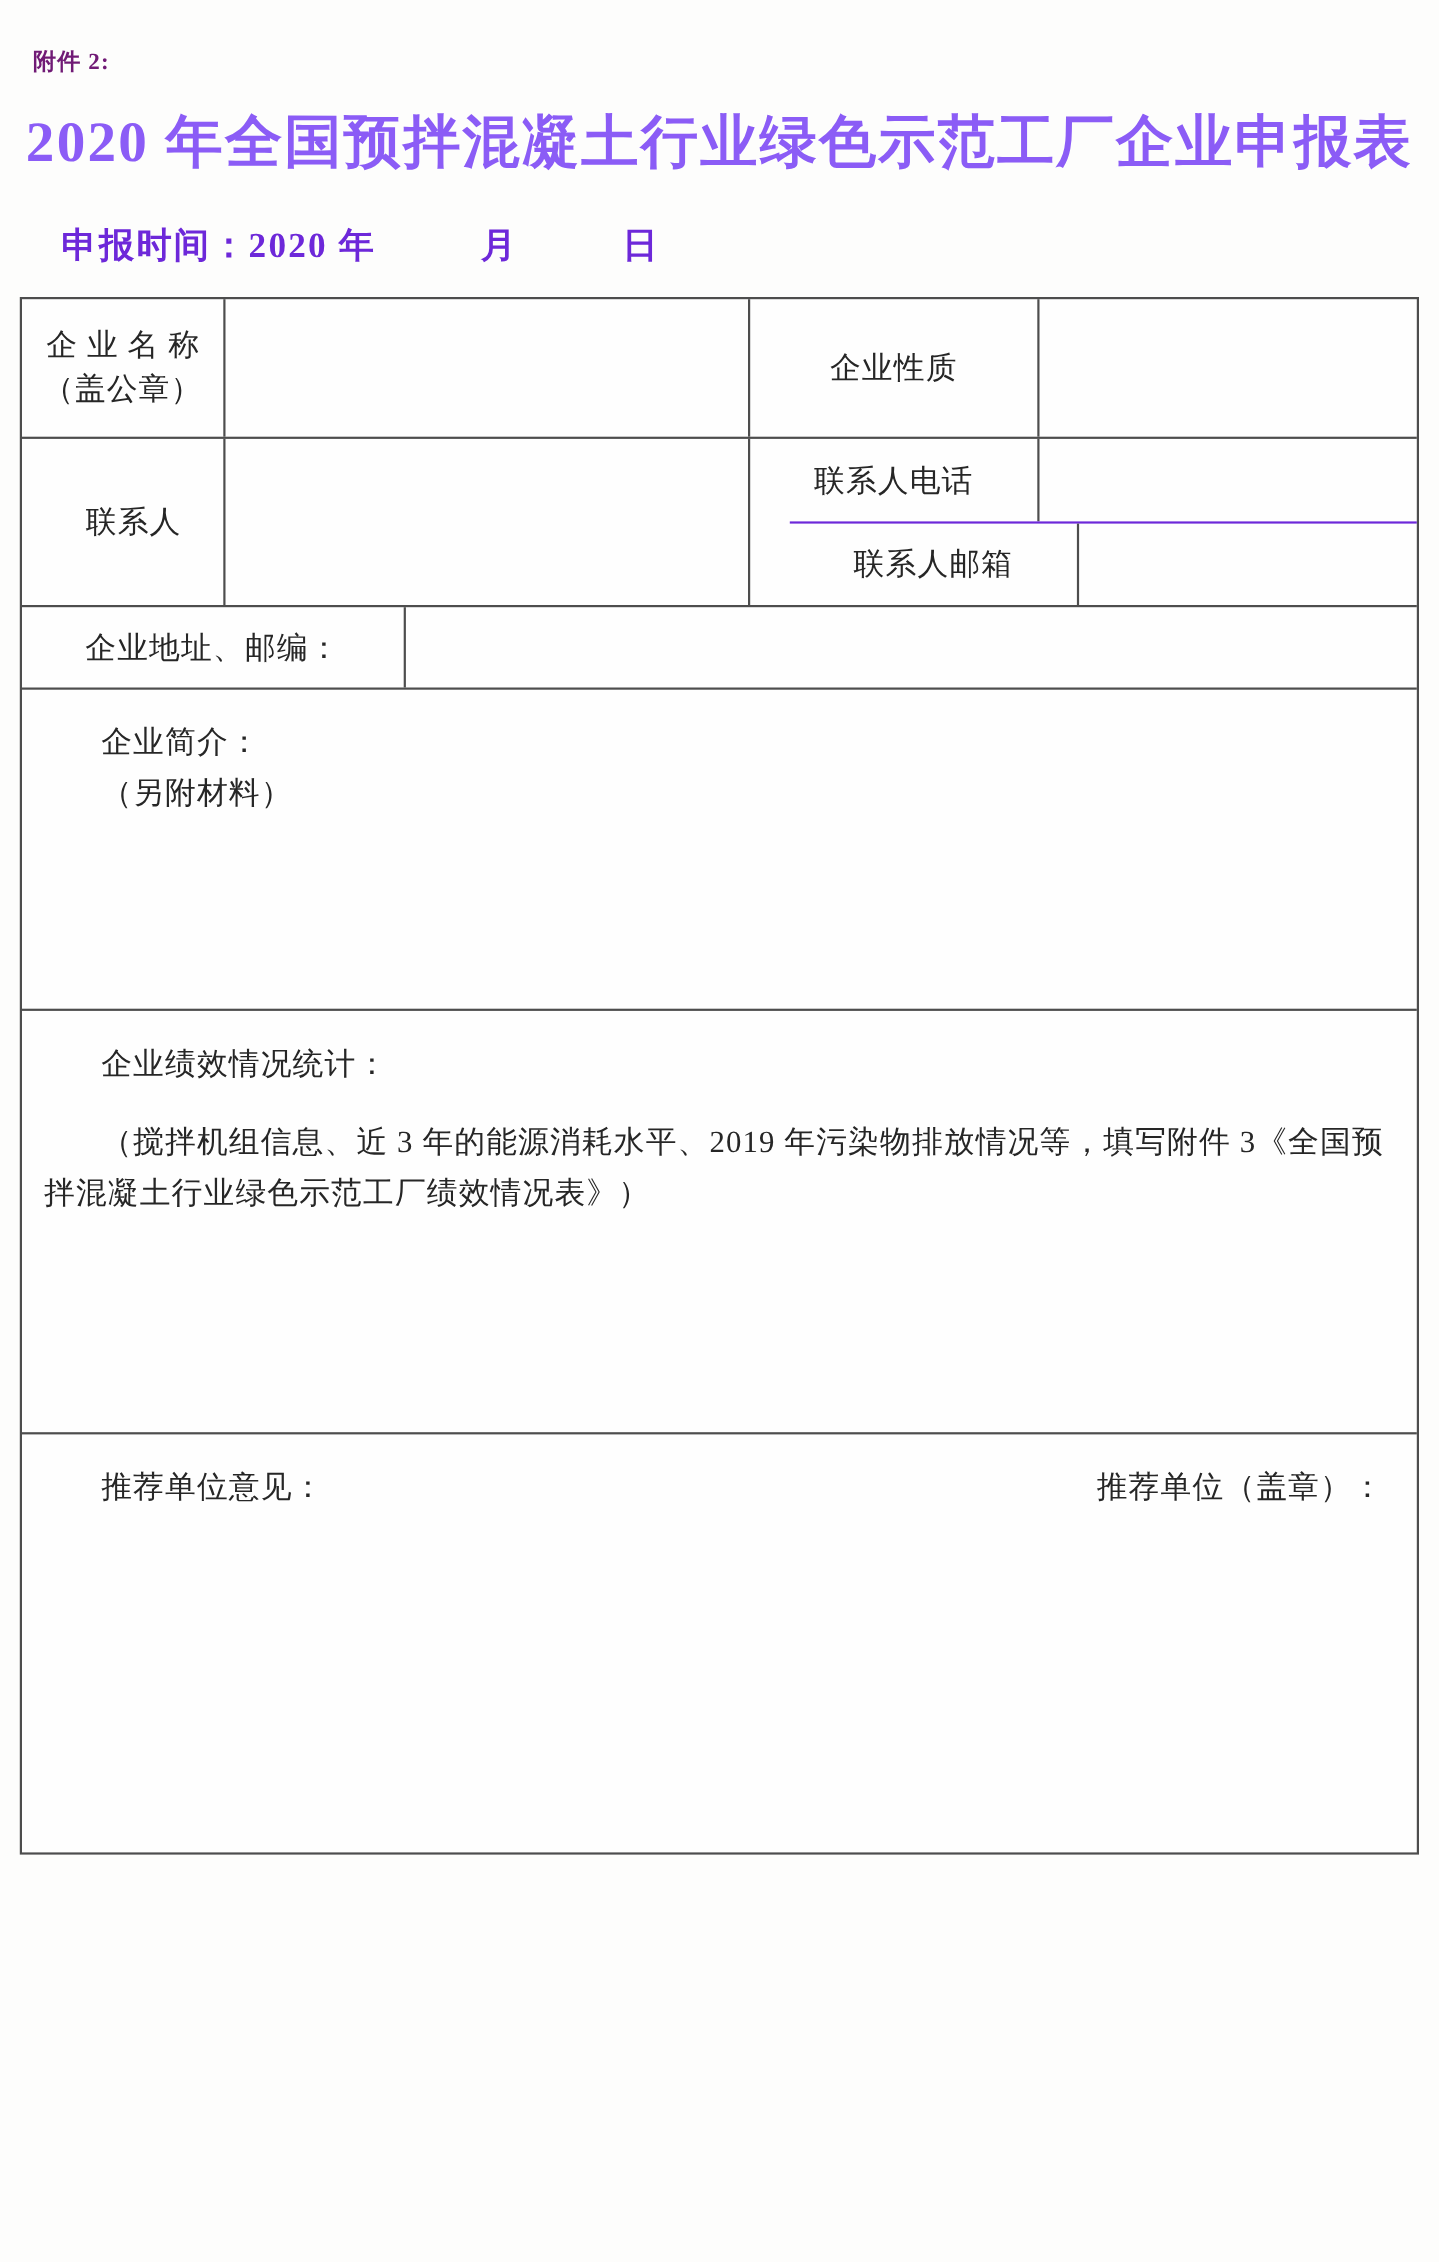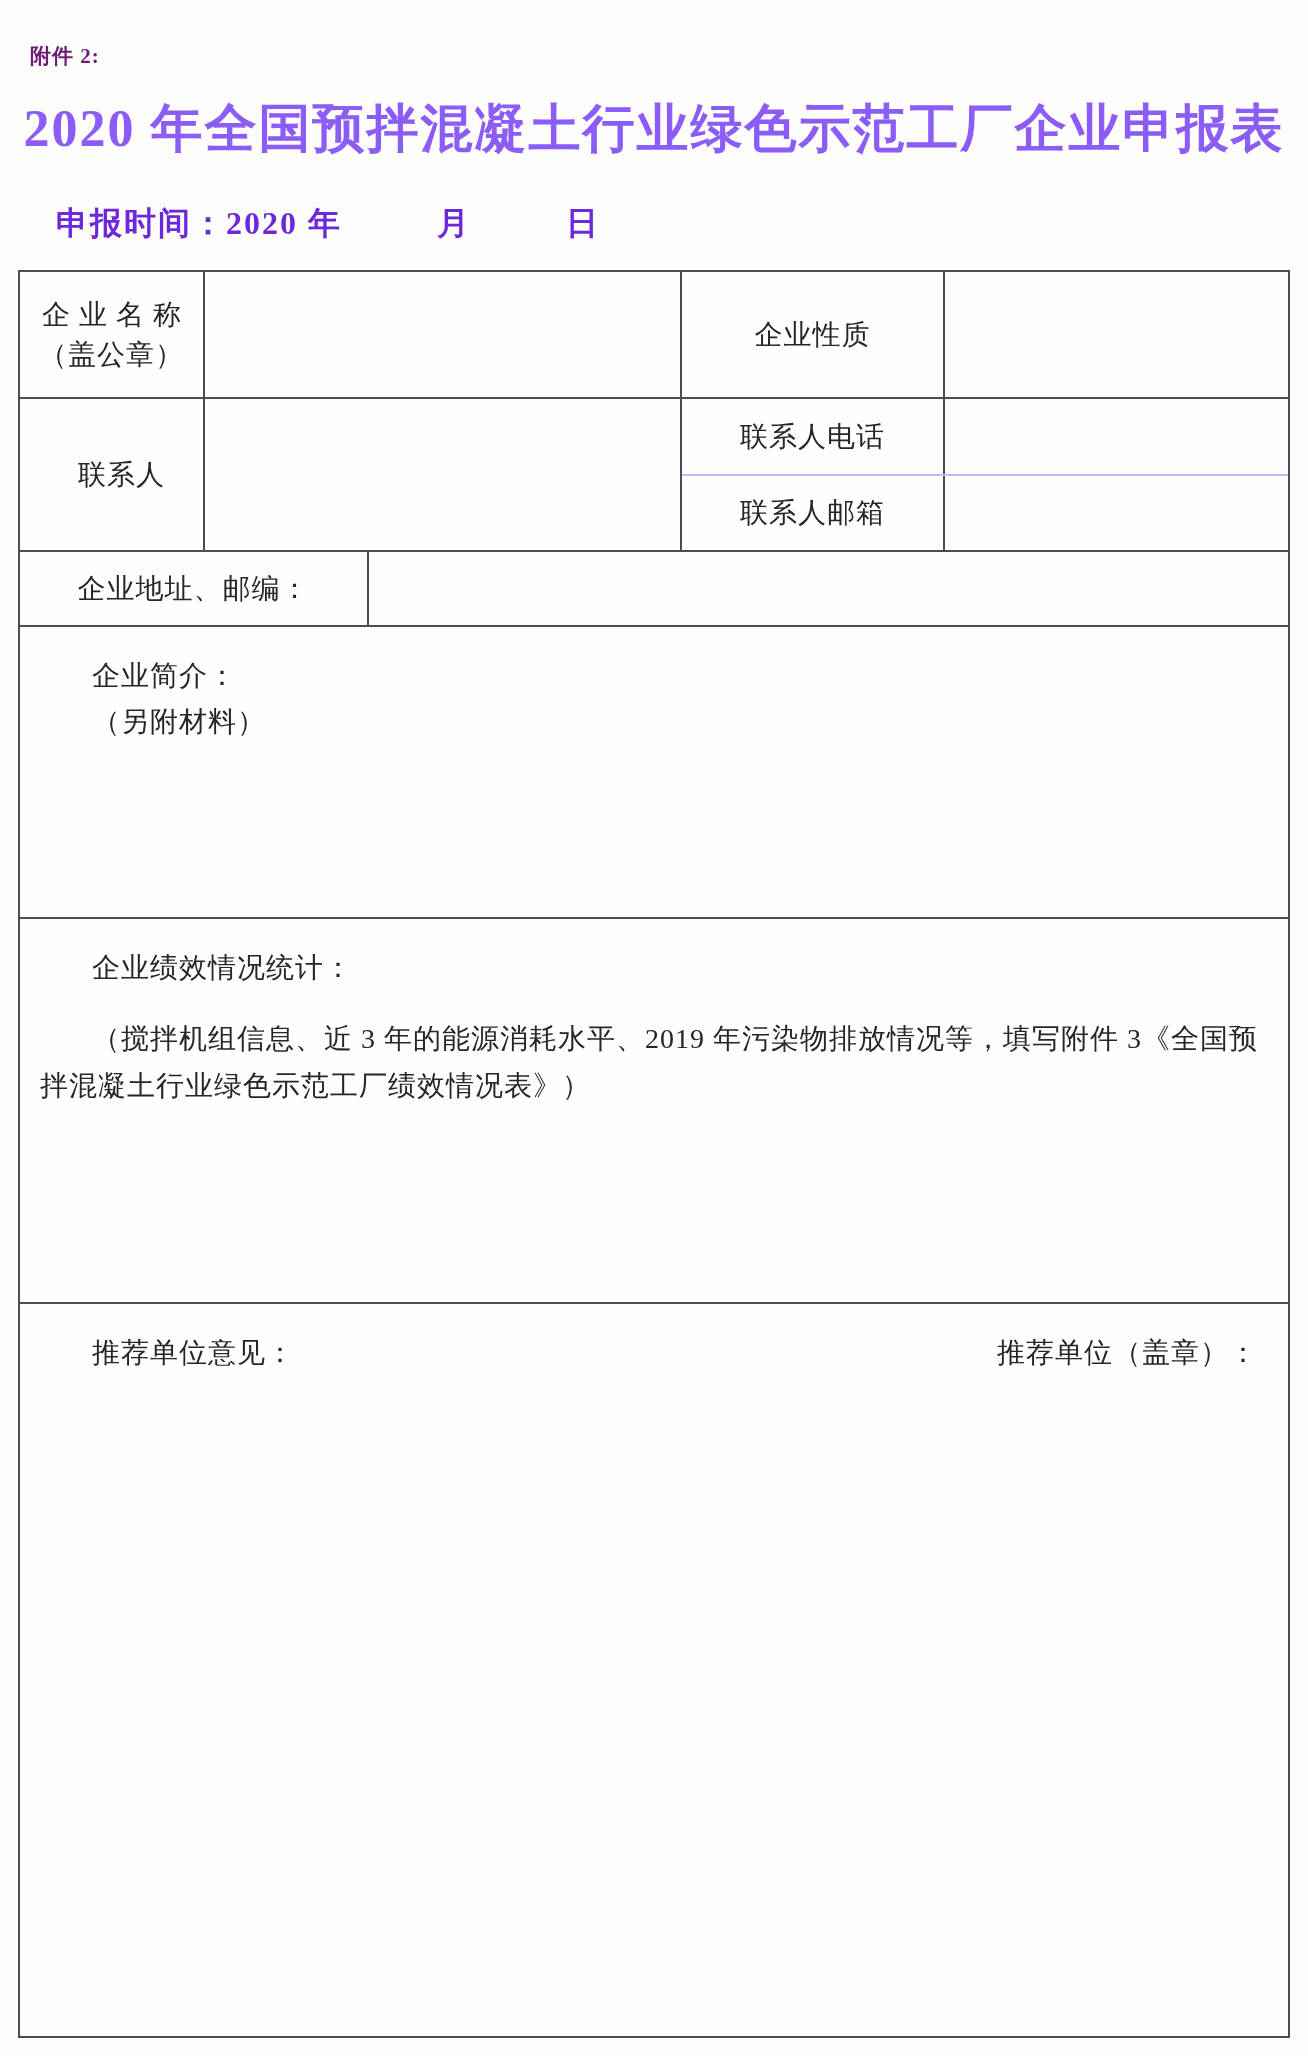--- a/index.html
+++ b/index.html
@@ -48,21 +48,21 @@
     white-space: nowrap;
   }
   .date-gap { display: inline-block; width: 95px; }
 
   
   .form-table {
     position: absolute;
     left: 18px;
     top: 270px;
     width: 1272px;
-    height: 1768px;
+    height: 1416px;
     border: 2px solid #4d4d4d;
     display: flex;
     flex-direction: column;
     background: #fefefe;
     font-size: 28px;
     letter-spacing: 1px;
     color: #262626;
   }
   .row { display: flex; border-top: 2px solid #4d4d4d; flex: 0 0 auto; }
   .row:first-child { border-top: none; }
@@ -83,21 +83,21 @@
 
   .vcenter { display: flex; flex-direction: column; justify-content: center; }
   .hcenter { align-items: center; text-align: center; }
   .name-line1 { letter-spacing: 9px; text-indent: 9px; line-height: 40px; }
   .name-line2 { letter-spacing: 1px; line-height: 40px; }
   .contact-cell { display: flex; align-items: center; padding-left: 20px; }
 
   .subcol { flex: 1 1 auto; display: flex; flex-direction: column; }
   .subrow { display: flex; flex: 1 1 auto; }
   .subrow.first { flex: 0 0 75px; }
-  .subrow.second { border-top: 2px solid #c4b5fd; }
+  .subrow.second { border-top: 2px solid #6d28d9; margin-left: 36px; }
   .sublabel {
     width: 263px; flex: 0 0 263px;
     border-right: 2px solid #4d4d4d;
     display: flex; align-items: center; justify-content: center;
     text-align: left;
   }
   .subvalue { flex: 1 1 auto; }
 
   .addr-label {
     width: 349px; flex: 0 0 349px;

